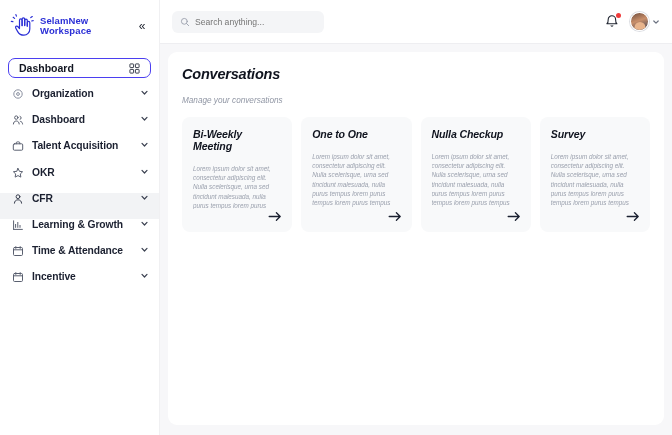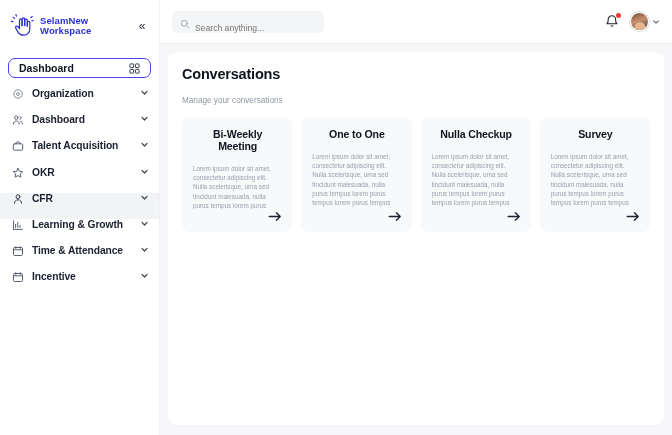--- a/index.html
+++ b/index.html
@@ -71,21 +71,21 @@
     flex: 1; height: 435px; display: flex; flex-direction: column;
     background: #f7f7f9; min-width: 0;
   }
   .topbar {
     height: 44px; flex: 0 0 44px; background: #fff;
     display: flex; align-items: center; padding: 0 12px 0 12px;
     gap: 10px; border-bottom: 1px solid #eeeef1;
   }
   .search {
     width: 152px; height: 22px; background: #f4f5f7; border-radius: 6px;
-    display: flex; align-items: flex-end; gap: 5px; padding: 0 8px;
+    display: flex; align-items: center; gap: 5px; padding: 0 8px;
     cursor: text;
   }
   .search svg { width: 10px; height: 10px; color: #9aa0ad; flex:0 0 10px; }
   .search-input {
     border: none; background: transparent; outline: none;
     font-family: "Liberation Sans", sans-serif;
     font-size: 8.6px; color: #9aa0ad; width: 100%; padding: 0;
   }
   .topbar-spacer { flex: 1; }
   .bell { position: relative; width: 15px; height: 15px; cursor: pointer; color:#1f2430; }
@@ -102,41 +102,40 @@
     overflow: hidden; position: relative;
   }
   .avatar::after {
     content:''; position:absolute; left:50%; top:52%;
     transform:translate(-50%,0); width:11px; height:11px;
     border-radius:50% 50% 40% 40%; background:#e8b48c;
   }
   .avatar-chev { width: 8px; height: 8px; color: #6b7280; display:flex; }
   .avatar-chev svg { width: 8px; height: 8px; }
 
-  .content-scroll { flex: 1; padding: 8px 8px 10px 8px; overflow: hidden; }
+  .content-scroll { flex: 1; padding: 8px 8px 10px 8px; overflow: hidden; font-style: italic; }
   .panel {
     background: #fff; border-radius: 9px; height: 100%;
     padding: 14px 14px 0 14px;
   }
   .page-title {
     font-size: 14.5px; font-weight: 700; color: #10141f; letter-spacing: -.2px;
   }
   .page-sub {
     font-size: 8.2px; color: #9096a4; margin-top: 14px; margin-bottom: 12px;
   }
   .cards { display: flex; gap: 9px; }
   .card {
     flex: 1 1 0; min-width: 0; background: #f8f9fa; border-radius: 8px;
     padding: 11px 10px 9px 11px; display: flex; flex-direction: column;
     height: 115px; cursor: pointer;
   }
   .card-title {
     font-size: 10.6px; font-weight: 700; color: #10141f; margin-bottom: 12px;
     letter-spacing: -.15px;
-    text-align: center;
   }
   .card-body {
     font-size: 6.3px; line-height: 9.2px; color: #9aa0ad; flex: 1;
     overflow: hidden;
   }
   .card-arrow {
     display: flex; justify-content: flex-end; align-items: center;
     color: #1a2030; height: 14px;
   }
   .card-arrow svg { width: 14px; height: 11px; }

